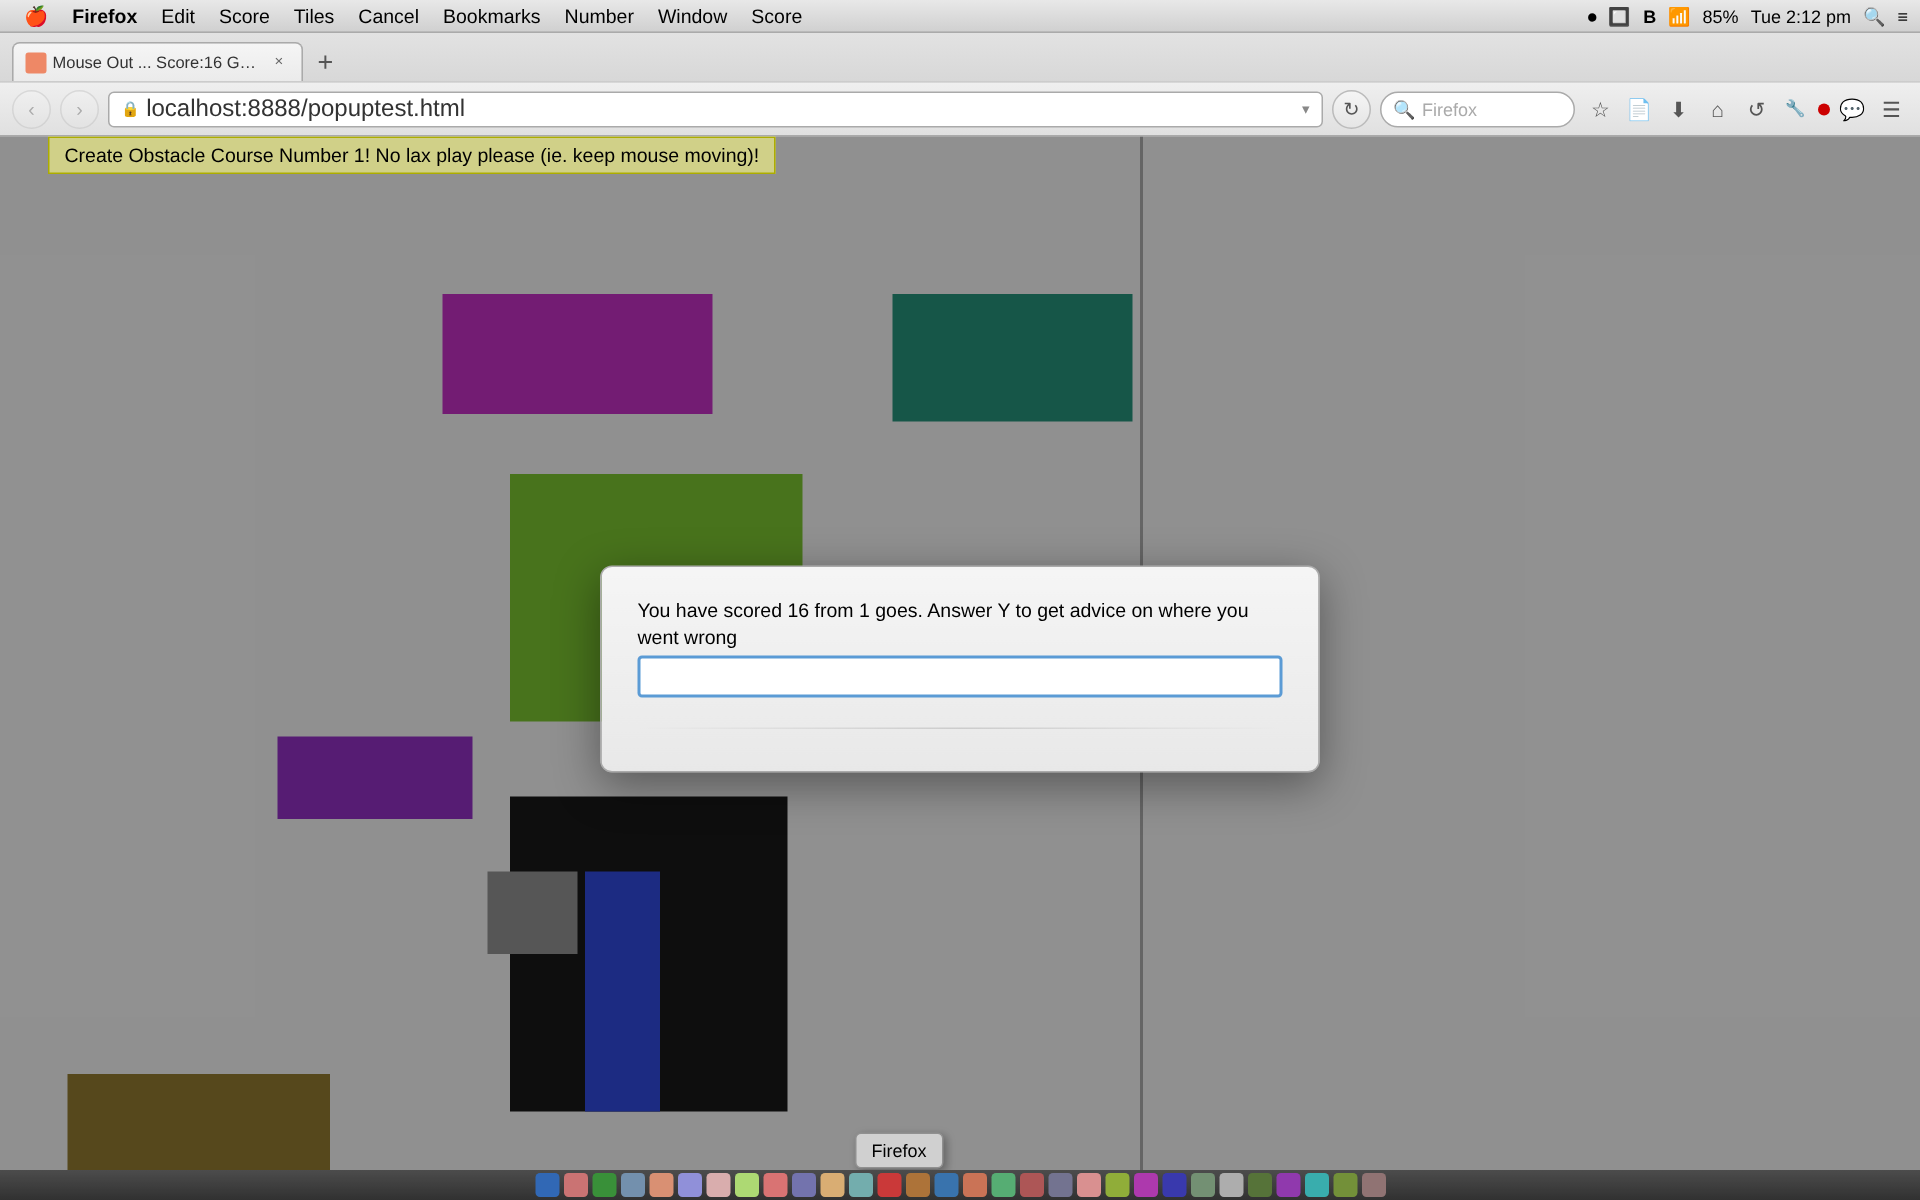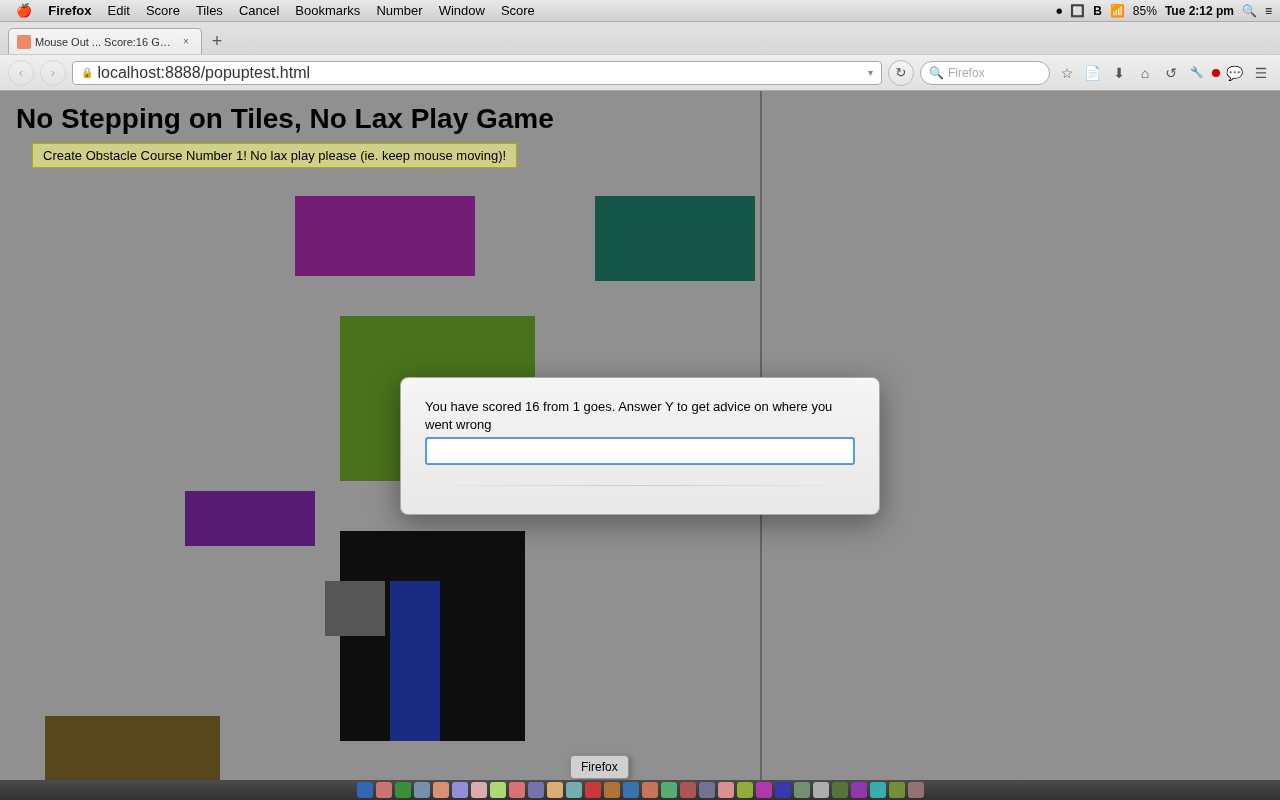--- a/index.html
+++ b/index.html
@@ -28,21 +28,21 @@
       font-size: 13px;
     }
     .menubar-item.bold { font-weight: 700; }
     .menubar-right {
       margin-left: auto;
       display: flex;
       align-items: center;
       gap: 8px;
       font-size: 12px;
     }
-    .menubar-right .time { font-weight: 700; font-size: 12px; }
+    .menubar-right .time { font-weight: 400; font-size: 12px; }
 
     
     .browser-chrome {
       width: 100%;
       background: linear-gradient(to bottom, #e2e2e2, #cccccc);
       border-bottom: 1px solid #aaa;
     }
 
     
     .tab-bar {
@@ -372,21 +372,20 @@
       <div class="nav-icon" style="width:8px;height:8px;background:#c00;border-radius:50%;"></div>
       <div class="nav-icon">💬</div>
       <div class="nav-icon">☰</div>
     </div>
   </div>
 </div>
 
 <div style="position:relative; width:100%; height:calc(800px - 22px - 32px - 36px); background:#aaaaaa; overflow:hidden;">
 
   <div style="position:absolute; top:0; left:0; width:760px; height:100%; background:#aaaaaa;">
-    <div class="page-title">No Stepping on Tiles, No Lax Play Game</div>
     <div style="padding: 0 16px 8px 16px;">
       <span class="instruction-bar">Create Obstacle Course Number 1!  No lax play please (ie. keep mouse moving)!</span>
     </div>
 
     <div style="position:absolute; top:105px; left:295px; width:180px; height:80px; background:#882288;"></div>
 
     <div style="position:absolute; top:105px; left:595px; width:160px; height:85px; background:#1a6655;"></div>
 
     <div style="position:absolute; top:225px; left:340px; width:195px; height:165px; background:#558822;"></div>
 

